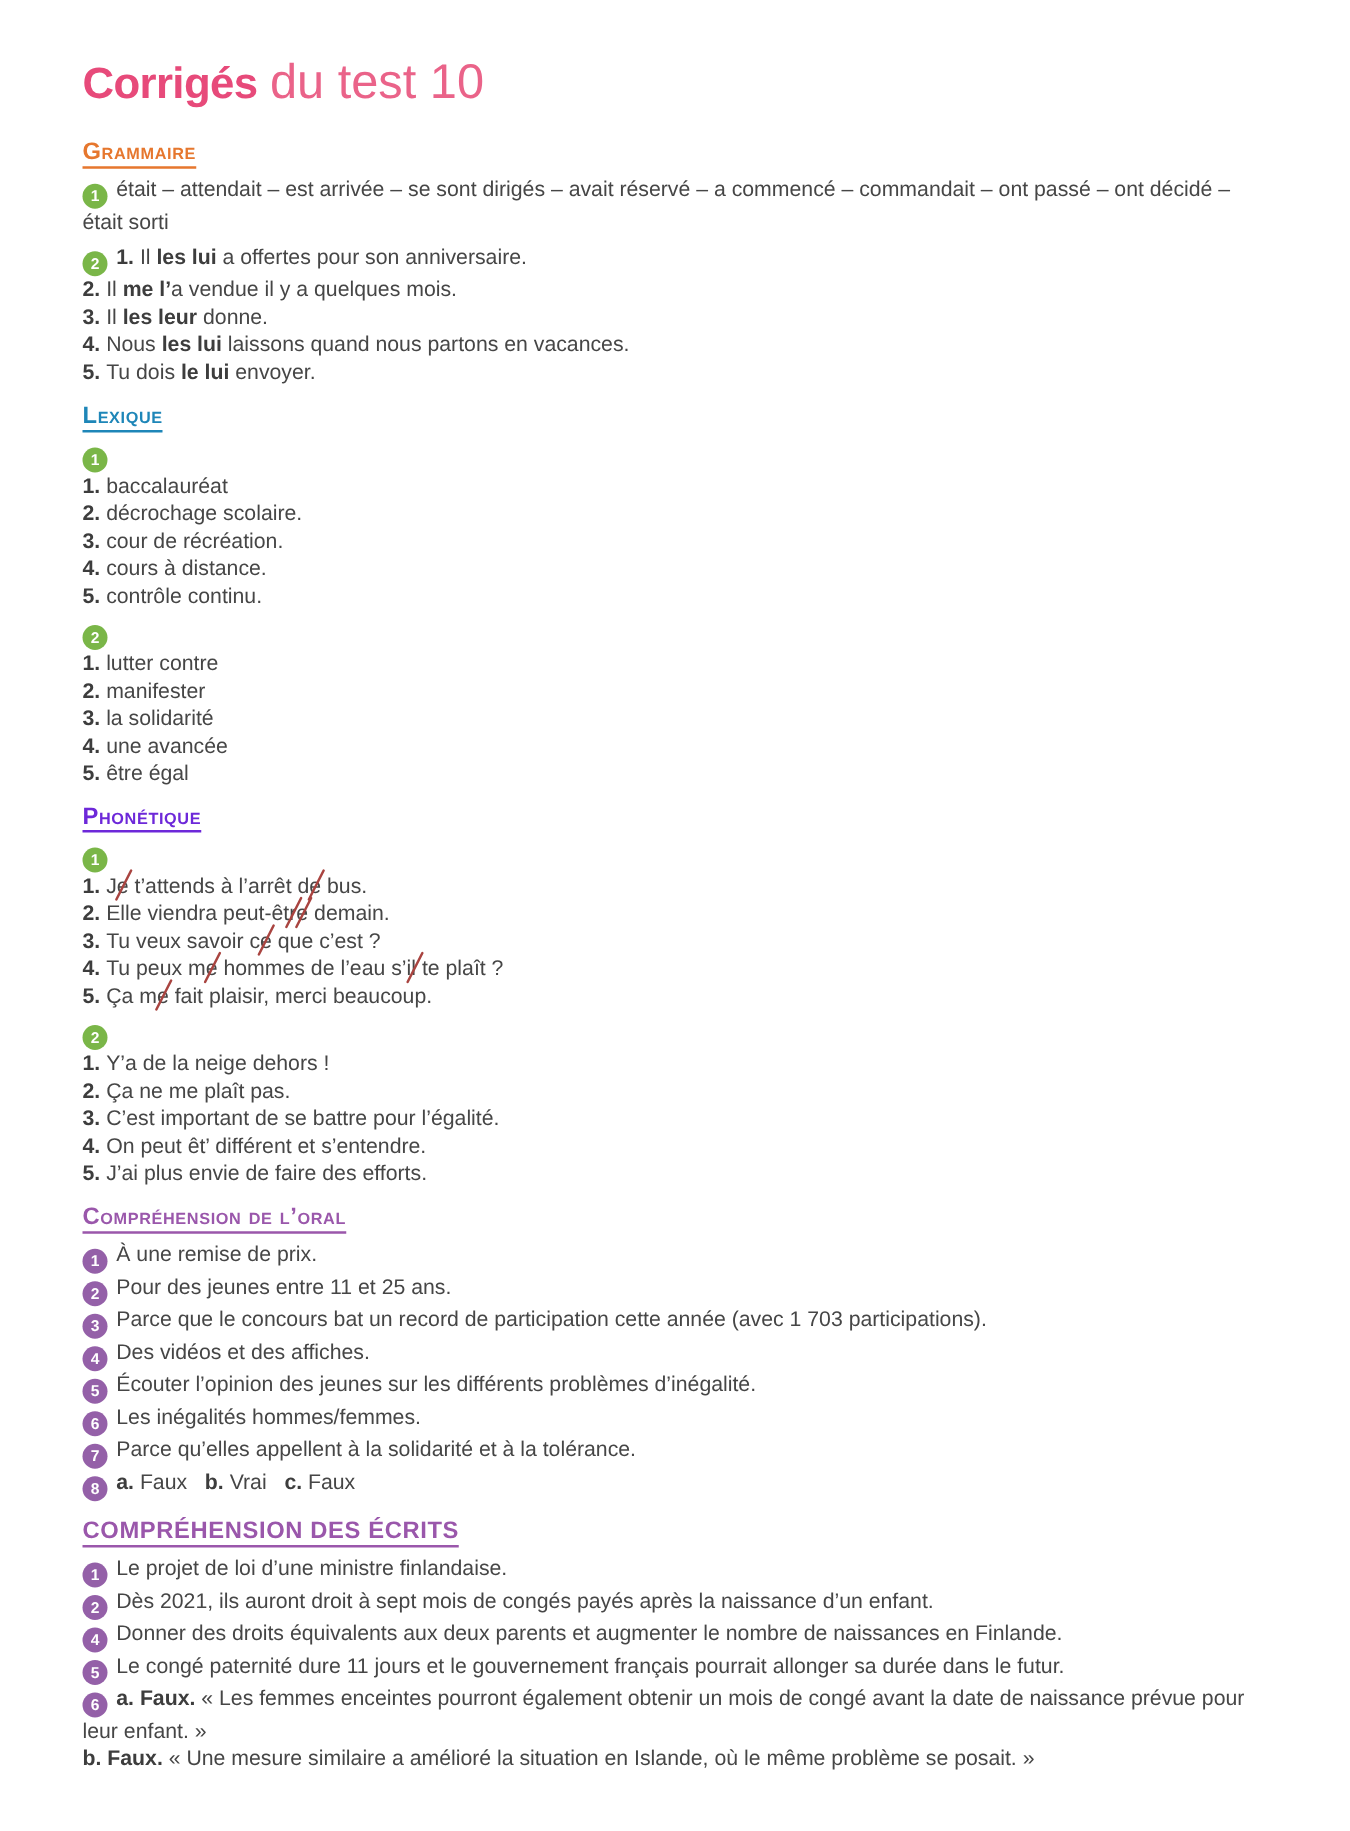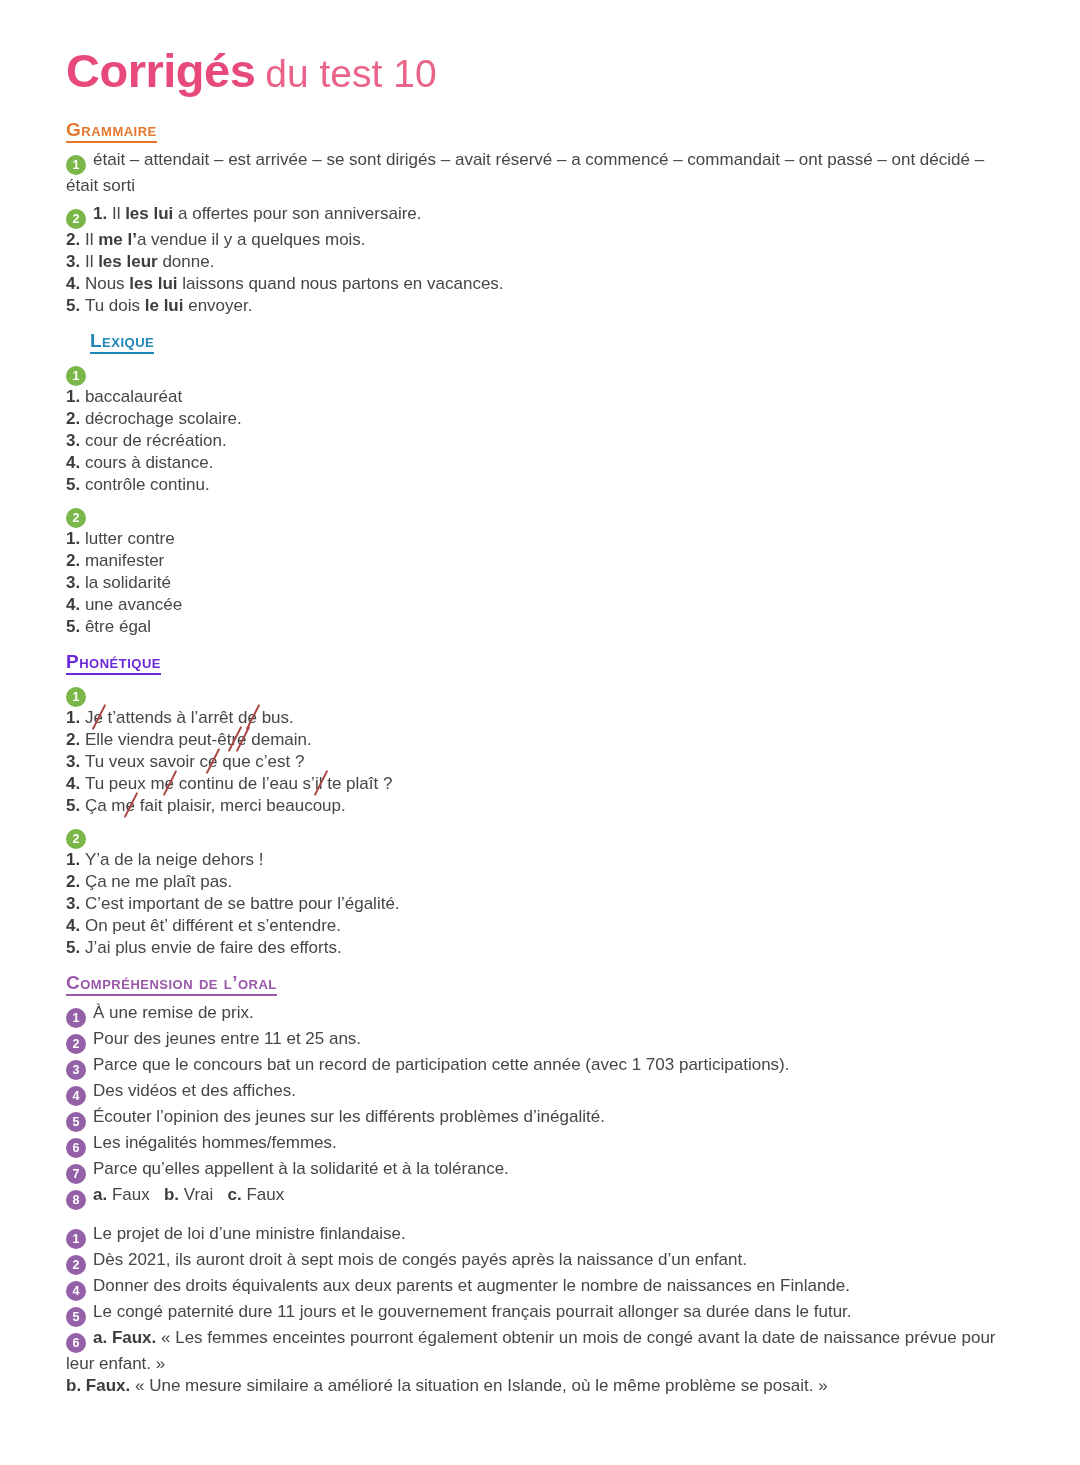--- a/index.html
+++ b/index.html
@@ -5,21 +5,21 @@
   :root{ --strike:#a94440; }
   html,body{margin:0;padding:0;}
   body{
     width:1080px;height:1465px;background:#ffffff;overflow:hidden;
     font-family:"Liberation Sans","DejaVu Sans",sans-serif;
     color:#464646;box-sizing:border-box;
     padding:46px 70px 0 66px;
   }
   
   h1{margin:0 0 24px 0;line-height:1.05;font-weight:400;}
-  .title-main{font-size:47px;font-weight:700;letter-spacing:-0.5px;margin-top:32px;}
+  .title-main{font-size:35px;font-weight:700;letter-spacing:-0.5px;margin-top:32px;}
   .title-sub{font-size:39px;font-weight:400;margin-left:10px;}
   
   .section{margin-top:13px;}
   .sec-heading{
     margin:0 0 6px 0;font-size:19px;font-weight:700;
     font-variant:small-caps;letter-spacing:0.5px;line-height:1.15;
   }
   .sec-heading .hline{border-bottom:2px solid currentColor;padding-bottom:0px;display:inline-block;}
   .line{margin:0;padding:0;font-size:17px;line-height:22px;}
   .line.gap{margin-top:6px;}
@@ -48,61 +48,62 @@
     <section class="section">
       <h2 class="sec-heading" style="color: rgb(230, 119, 46);"><span class="hline">Grammaire</span></h2>
       <p class="line"><span class="circle" style="background: rgb(122, 182, 72);">1</span><span>était – attendait – est arrivée – se sont dirigés – avait réservé – a commencé – commandait – ont passé – ont décidé – était sorti</span></p>
       <p class="line gap"><span class="circle" style="background: rgb(122, 182, 72);">2</span><b>1. </b><span>Il </span><b>les lui</b><span> a offertes pour son anniversaire.</span></p>
       <p class="line"><b>2. </b><span>Il </span><b>me l’</b><span>a vendue il y a quelques mois.</span></p>
       <p class="line"><b>3. </b><span>Il </span><b>les leur</b><span> donne.</span></p>
       <p class="line"><b>4. </b><span>Nous </span><b>les lui</b><span> laissons quand nous partons en vacances.</span></p>
       <p class="line"><b>5. </b><span>Tu dois </span><b>le lui</b><span> envoyer.</span></p>
     </section>
     <section class="section">
-      <h2 class="sec-heading" style="color: rgb(30, 134, 184); margin-left: 24px;"><span class="hline">Lexique</span></h2>
+      <h2 class="sec-heading" style="color: rgb(30, 134, 184);"><span class="hline">Lexique</span></h2>
       <p class="line"><span class="circle" style="background: rgb(122, 182, 72);">1</span></p>
       <p class="line"><b>1. </b><span>baccalauréat</span></p>
       <p class="line"><b>2. </b><span>décrochage scolaire.</span></p>
       <p class="line"><b>3. </b><span>cour de récréation.</span></p>
       <p class="line"><b>4. </b><span>cours à distance.</span></p>
       <p class="line"><b>5. </b><span>contrôle continu.</span></p>
       <p class="line gap"><span class="circle" style="background: rgb(122, 182, 72);">2</span></p>
       <p class="line"><b>1. </b><span>lutter contre</span></p>
       <p class="line"><b>2. </b><span>manifester</span></p>
       <p class="line"><b>3. </b><span>la solidarité</span></p>
       <p class="line"><b>4. </b><span>une avancée</span></p>
       <p class="line"><b>5. </b><span>être égal</span></p>
     </section>
     <section class="section">
       <h2 class="sec-heading" style="color: #6d28d9;"><span class="hline">Phonétique</span></h2>
       <p class="line"><span class="circle" style="background: rgb(122, 182, 72);">1</span></p>
       <p class="line"><b>1. </b><span>J</span><span class="strike">e</span><span> t’attends à l’arrêt d</span><span class="strike">e</span><span> bus.</span></p>
       <p class="line"><b>2. </b><span>Elle viendra peut-êt</span><span class="strike">r</span><span class="strike">e</span><span> demain.</span></p>
       <p class="line"><b>3. </b><span>Tu veux savoir c</span><span class="strike">e</span><span> que c’est ?</span></p>
-      <p class="line"><b>4. </b><span>Tu peux m</span><span class="strike">e</span><span> continu de l’eau s’i</span><span class="strike">l</span><span> te plaît ?</span></p>
+      <p class="line"><b>4. </b><span>Tu peux m</span><span class="strike">e</span><span> hommes de l’eau s’i</span><span class="strike">l</span><span> te plaît ?</span></p>
       <p class="line"><b>5. </b><span>Ça m</span><span class="strike">e</span><span> fait plaisir, merci beaucoup.</span></p>
       <p class="line gap"><span class="circle" style="background: rgb(122, 182, 72);">2</span></p>
       <p class="line"><b>1. </b><span>Y’a de la neige dehors !</span></p>
       <p class="line"><b>2. </b><span>Ça ne me plaît pas.</span></p>
       <p class="line"><b>3. </b><span>C’est important de se battre pour l’égalité.</span></p>
       <p class="line"><b>4. </b><span>On peut êt’ différent et s’entendre.</span></p>
       <p class="line"><b>5. </b><span>J’ai plus envie de faire des efforts.</span></p>
     </section>
     <section class="section">
       <h2 class="sec-heading" style="color: rgb(154, 87, 171);"><span class="hline">Compréhension de l’oral</span></h2>
       <p class="line"><span class="circle" style="background: rgb(148, 96, 168);">1</span><span>À une remise de prix.</span></p>
       <p class="line"><span class="circle" style="background: rgb(148, 96, 168);">2</span><span>Pour des jeunes entre 11 et 25 ans.</span></p>
       <p class="line"><span class="circle" style="background: rgb(148, 96, 168);">3</span><span>Parce que le concours bat un record de participation cette année (avec 1&nbsp;703 participations).</span></p>
       <p class="line"><span class="circle" style="background: rgb(148, 96, 168);">4</span><span>Des vidéos et des affiches.</span></p>
       <p class="line"><span class="circle" style="background: rgb(148, 96, 168);">5</span><span>Écouter l’opinion des jeunes sur les différents problèmes d’inégalité.</span></p>
       <p class="line"><span class="circle" style="background: rgb(148, 96, 168);">6</span><span>Les inégalités hommes/femmes.</span></p>
       <p class="line"><span class="circle" style="background: rgb(148, 96, 168);">7</span><span>Parce qu’elles appellent à la solidarité et à la tolérance.</span></p>
       <p class="line"><span class="circle" style="background: rgb(148, 96, 168);">8</span><b>a. </b><span>Faux&nbsp;&nbsp; </span><b>b. </b><span>Vrai&nbsp;&nbsp; </span><b>c. </b><span>Faux</span></p>
     </section>
     <section class="section">
+      <h2 class="sec-heading" style="color: rgb(154, 87, 171);"><span class="hline">COMPRÉHENSION DES ÉCRITS</span></h2>
       <p class="line"><span class="circle" style="background: rgb(148, 96, 168);">1</span><span>Le projet de loi d’une ministre finlandaise.</span></p>
       <p class="line"><span class="circle" style="background: rgb(148, 96, 168);">2</span><span>Dès 2021, ils auront droit à sept mois de congés payés après la naissance d’un enfant.</span></p>
       <p class="line"><span class="circle" style="background: rgb(148, 96, 168);">4</span><span>Donner des droits équivalents aux deux parents et augmenter le nombre de naissances en Finlande.</span></p>
       <p class="line"><span class="circle" style="background: rgb(148, 96, 168);">5</span><span>Le congé paternité dure 11 jours et le gouvernement français pourrait allonger sa durée dans le futur.</span></p>
       <p class="line"><span class="circle" style="background: rgb(148, 96, 168);">6</span><b>a. Faux. </b><span>«&nbsp;Les femmes enceintes pourront également obtenir un mois de congé avant la date de naissance prévue pour leur enfant.&nbsp;»</span></p>
       <p class="line"><b>b. Faux. </b><span>«&nbsp;Une mesure similaire a amélioré la situation en Islande, où le même problème se posait.&nbsp;»</span></p>
       <p class="line"></p>
     </section>
   </main>
 

